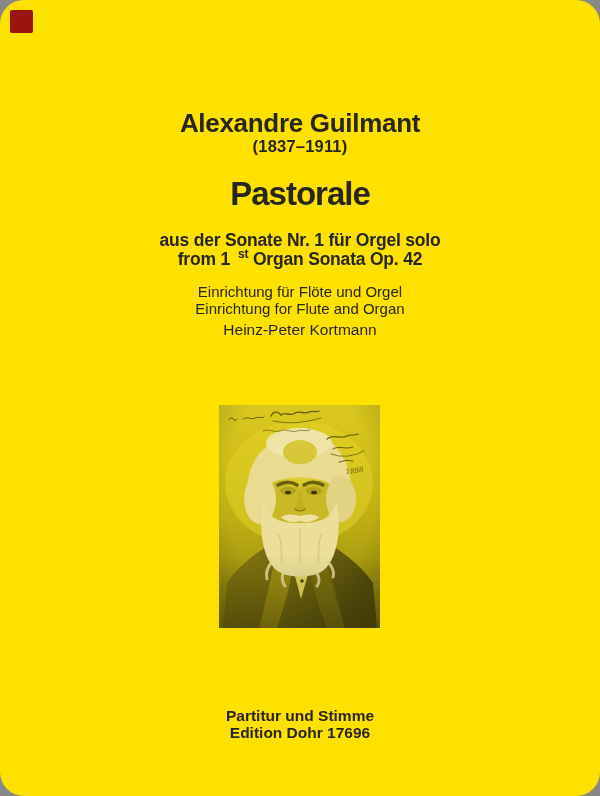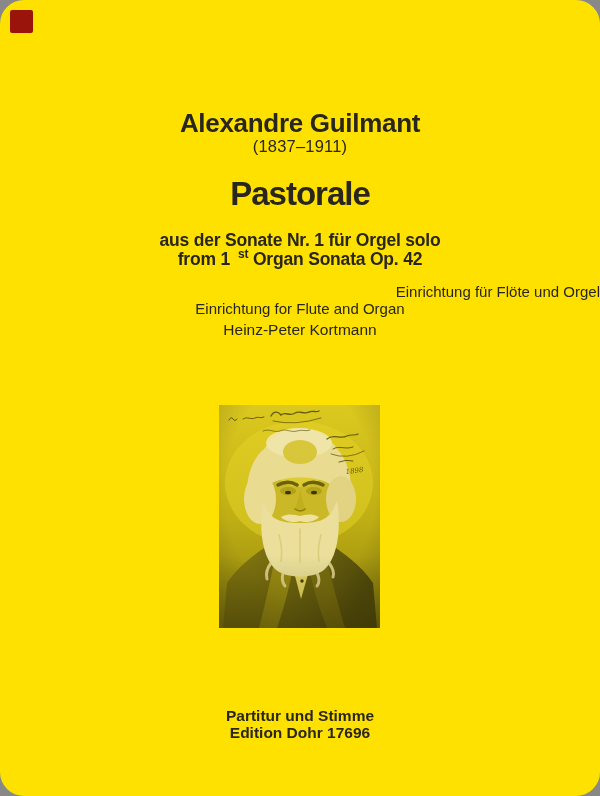--- a/index.html
+++ b/index.html
@@ -9,28 +9,28 @@
     color:var(--ink,#262319);
     font-family:"Liberation Sans","DejaVu Sans",sans-serif;
     border-radius:24px;
   }
   .abs{position:absolute;left:0;right:0;text-align:center;white-space:nowrap;}
   .corner-square{
     position:absolute;left:10px;top:10px;width:23px;height:23px;
     background:var(--square-red,#9a140c);border-radius:2px;
   }
   .composer{top:108px;font-size:26px;font-weight:700;letter-spacing:-0.3px;}
-  .dates{top:137px;font-size:16.5px;font-weight:400;letter-spacing:0.2px;}
+  .dates{top:137px;font-size:16.5px;font-weight:700;letter-spacing:0.2px;}
   .title{top:175px;font-size:33px;font-weight:700;letter-spacing:-1px;margin:0;}
   .sub{font-size:17.5px;font-weight:700;letter-spacing:-0.2px;}
   .sub-de{top:230px;}
   .sub-en{top:249px;}
   .sub-en sup{font-size:12px;line-height:0;margin-left:8px;}
   .scoring{font-size:15px;font-weight:400;}
-  .sc-de{top:283px;text-align:right;}
+  .sc-de{top:283px;}
   .sc-en{top:300px;}
   .arranger{top:321px;font-size:15.5px;font-weight:400;}
   .portrait{position:absolute;left:219px;top:405px;width:161px;height:223px;margin:0;}
   .portrait svg{display:block;}
   .foot{font-size:15.5px;font-weight:700;}
   .foot1{top:707px;}
   .foot2{top:724px;}
 </style>
 </head>
 <body>

